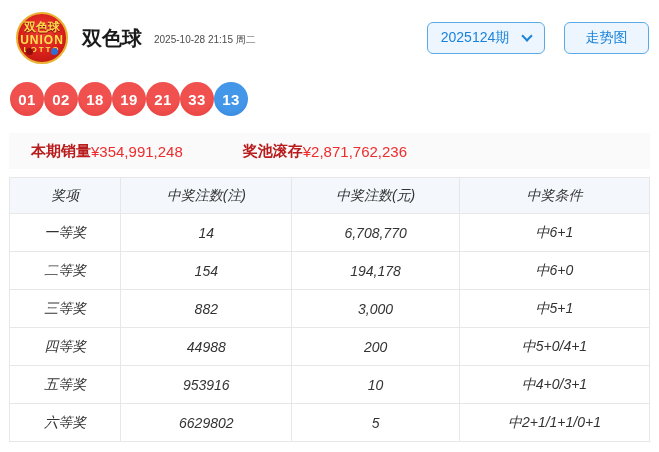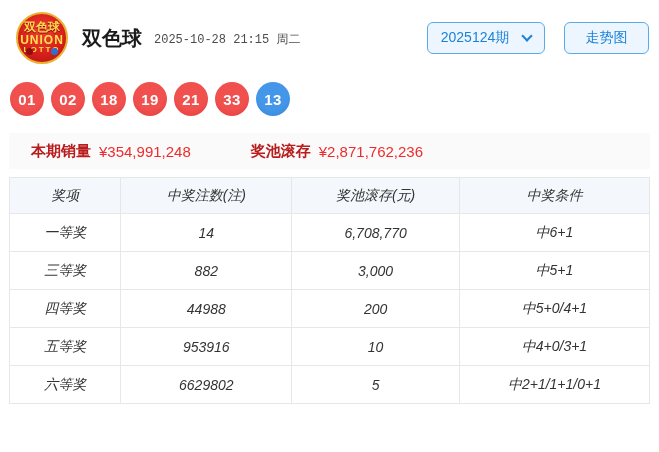--- a/index.html
+++ b/index.html
@@ -24,55 +24,55 @@
     line-height: 1.05; position: relative; flex: 0 0 auto;
   }
   .logo .l1 { color: #ffd84d; font-size: 12px; font-weight: bold; text-shadow: 0 1px 0 #7d0a08; }
   .logo .l2 { color: #ffe14d; font-size: 12px; font-weight: bold; letter-spacing: 1px; }
   .logo .l3 { color: #ffe14d; font-size: 8px; font-weight: bold; letter-spacing: 2px; }
   .logo .dot { position: absolute; width: 7px; height: 7px; border-radius: 50%; bottom: 7px; }
   .logo .dot.r { left: 8px; background: #8f0d0b; }
   .logo .dot.b { right: 8px; background: #2f6fd2; }
 
   .title { font-size: 20px; font-weight: bold; color: #1a1a1a; margin-left: 14px; }
-  .datetime { font-size: 12px; color: #4c4c4c; margin-left: 12px; margin-top: 3px; font-family: Liberation Mono, monospace; }
+  .datetime { font-size: 10px; color: #4c4c4c; margin-left: 12px; margin-top: 3px; }
 
   .header-right { margin-left: auto; display: flex; align-items: center; gap: 19px; padding-right: 1px; }
   .blue-btn {
     height: 32px; border-radius: 6px;
     background: #edf6fe; border: 1px solid #58abe8;
     color: #1a82d9; font-size: 14px;
     display: flex; align-items: center; justify-content: center;
     cursor: pointer; font-family: inherit;
   }
   .period-btn { width: 118px; gap: 14px; }
   .trend-btn { width: 85px; }
   .chev {
     width: 8px; height: 8px; margin-top: -4px;
     border-right: 2px solid #1a82d9; border-bottom: 2px solid #1a82d9;
     transform: rotate(45deg); display: inline-block;
   }
 
   
-  .balls { display: flex; gap: 7px; margin-top: 16px; margin-left: 1px; height: 34px; }
+  .balls { display: flex; gap: 0; margin-top: 16px; margin-left: 1px; height: 34px; }
   .ball {
     width: 34px; height: 34px; border-radius: 50%;
     color: #fff; font-size: 15px; font-weight: bold;
     display: flex; align-items: center; justify-content: center;
     letter-spacing: 0.5px;
   }
 
   
   .summary {
     margin-top: 17px; height: 36px; background: #fafafa;
     display: flex; align-items: center; font-size: 15px;
     padding-left: 22px;
   }
   .summary .label { font-weight: bold; color: #b91c1c; }
-  .summary .value { color: #ee2c2c; margin-left: 8px; }
+  .summary .value { color: #ee2c2c; }
   .summary .pair2 { margin-left: 60px; }
 
   
   .prize-table {
     width: 100%; margin-top: 8px;
     border-collapse: collapse; table-layout: fixed;
     font-size: 14px; color: #333; font-style: italic;
   }
   .prize-table th, .prize-table td {
     border: 1px solid #e7e7e7; text-align: center;
@@ -125,30 +125,36 @@
     <colgroup>
         <col style="width: 17.4%;">
         <col style="width: 26.7%;">
         <col style="width: 26.2%;">
         <col style="width: 29.7%;">
       </colgroup>
     <thead>
         <tr>
           <th>奖项</th>
           <th>中奖注数(注)</th>
-          <th>奖池滚存(元)</th>
+          <th>中奖注数(元)</th>
           <th>中奖条件</th>
         </tr>
       </thead>
     <tbody>
         <tr>
           <td>一等奖</td>
           <td>14</td>
           <td>6,708,770</td>
           <td>中6+1</td>
+        </tr>
+        <tr>
+          <td>二等奖</td>
+          <td>154</td>
+          <td>194,178</td>
+          <td>中6+0</td>
         </tr>
         <tr>
           <td>三等奖</td>
           <td>882</td>
           <td>3,000</td>
           <td>中5+1</td>
         </tr>
         <tr>
           <td>四等奖</td>
           <td>44988</td>

